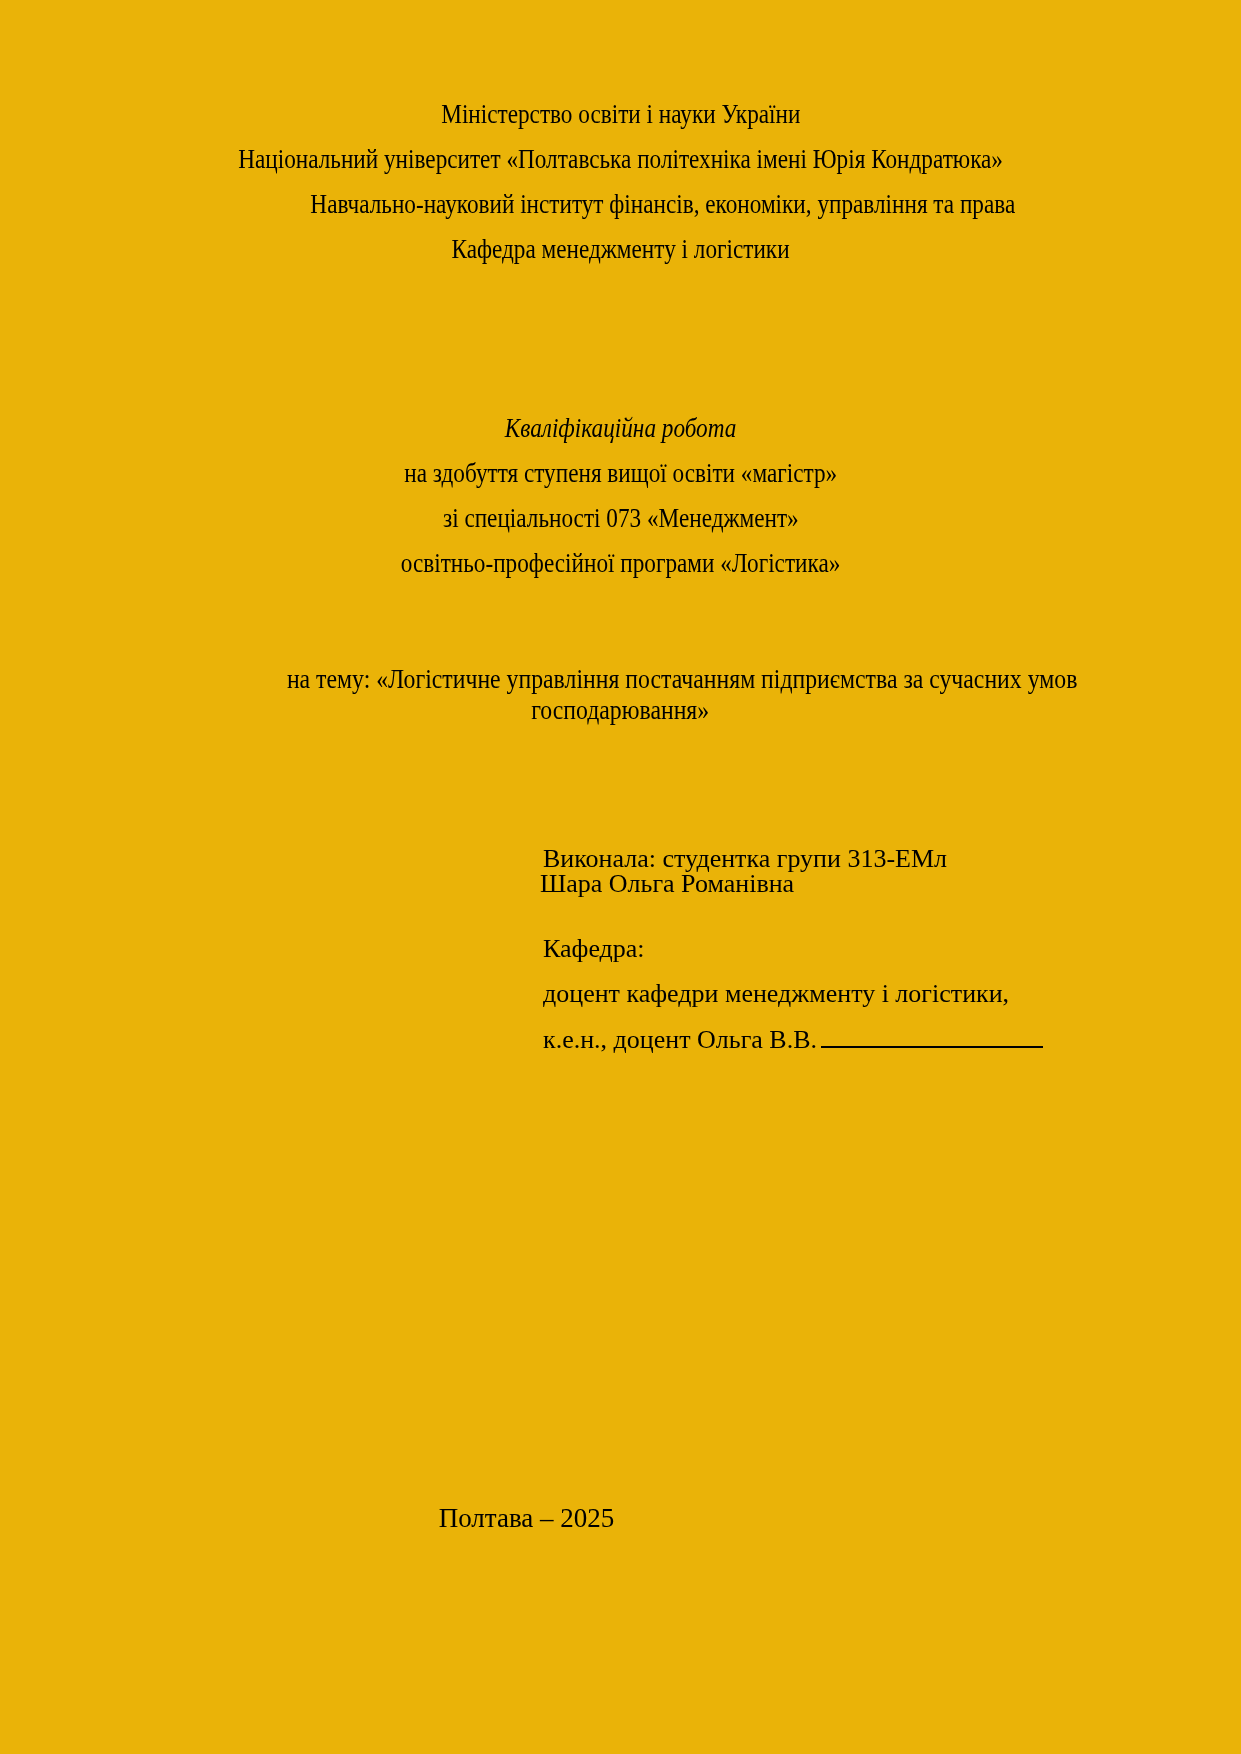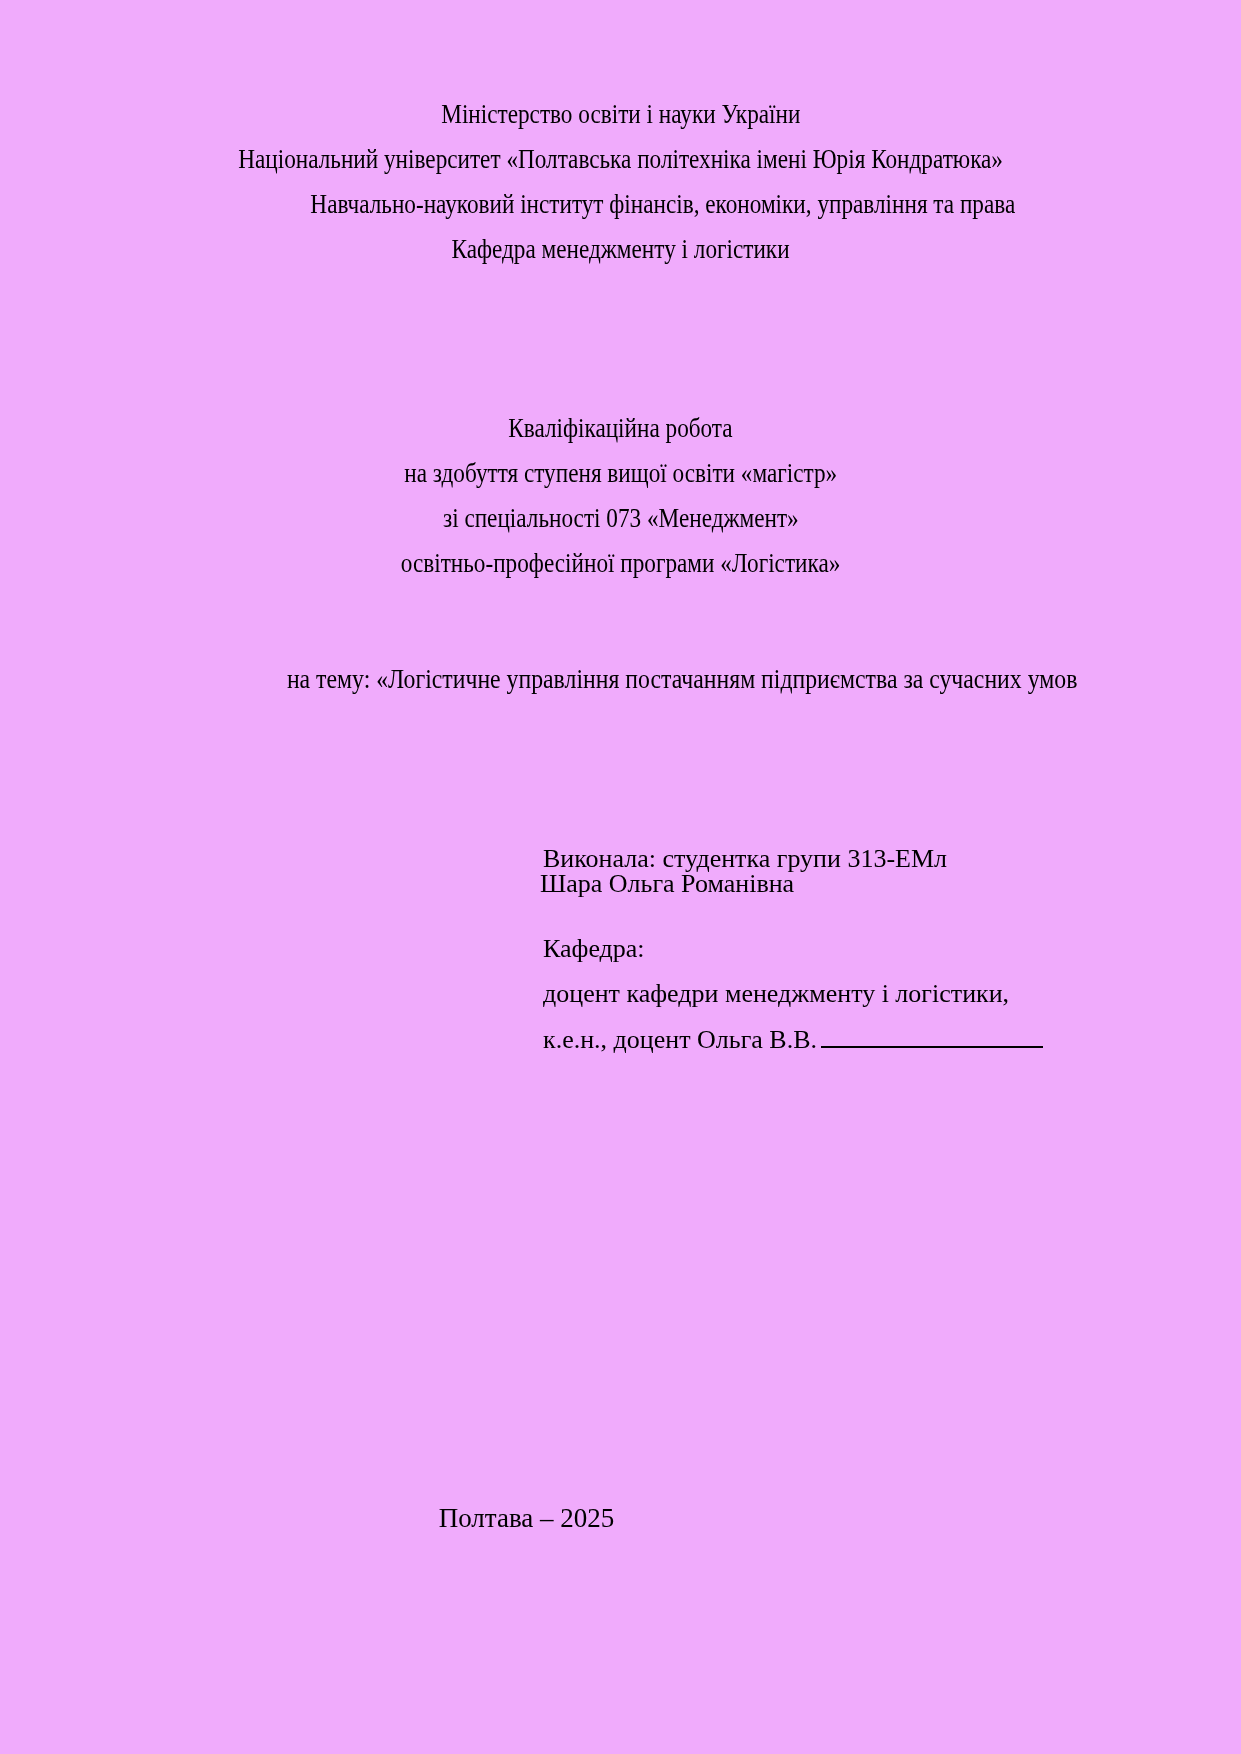--- a/index.html
+++ b/index.html
@@ -1,18 +1,18 @@
 <!DOCTYPE html>
 <html><head>
 <meta charset="utf-8">
 <style>
   html, body { margin: 0; padding: 0; background: #ffffff; }
   body { width: 1241px; height: 1754px; position: relative; overflow: hidden;
          font-family: "Liberation Serif", "DejaVu Serif", serif; color: #000; }
-  .page { position: absolute; left: 0; top: 0; width: 1241px; height: 1754px; background: #f0abfc; }
+  .page { position: absolute; left: 0; top: 0; width: 1241px; height: 1754px; background: #eab308; }
   .center-line { position: absolute; left: 0; width: 1241px; text-align: center;
                  font-size: 27px; line-height: 32px; white-space: nowrap; }
   .condensed { display: inline-block; transform: scaleX(0.86); transform-origin: center; }
   .topic { position: absolute; left: 110px; width: 1021px; text-align: right;
            font-size: 27px; line-height: 30px; top: 664px; }
   .topic .condensed { transform: scaleX(0.88); display: inline-block; white-space: nowrap; }
   .topic-l2 { position: absolute; left: 0; width: 1241px; text-align: center; top: 695px;
               font-size: 27px; line-height: 30px; }
   .sig { position: absolute; left: 543px; font-size: 26px; line-height: 30px; white-space: nowrap; }
   .sig-line { display: inline-block; width: 222px; border-bottom: 2px solid #000; height: 22px; vertical-align: baseline; margin-left: 4px; }
@@ -30,36 +30,39 @@
   <div class="center-line" style="top:143px;">
     <span class="condensed">Національний університет «Полтавська політехніка імені Юрія Кондратюка»</span>
   </div>
   <div class="center-line" style="top:188px;padding-left:42px;">
     <span class="condensed">Навчально-науковий інститут фінансів, економіки, управління та права</span>
   </div>
   <div class="center-line" style="top:233px;">
     <span class="condensed">Кафедра менеджменту і логістики</span>
   </div>
 
-  <div class="center-line" style="top:412px;">
+  <div class="center-line" style="top:412px;font-style:italic;">
     <span class="condensed">Кваліфікаційна робота</span>
   </div>
   <div class="center-line" style="top:457px;">
     <span class="condensed">на здобуття ступеня вищої освіти «магістр»</span>
   </div>
   <div class="center-line" style="top:502px;">
     <span class="condensed">зі спеціальності 073 «Менеджмент»</span>
   </div>
   <div class="center-line" style="top:547px;">
     <span class="condensed">освітньо-професійної програми «Логістика»</span>
   </div>
 
   <div class="topic">
     <span class="condensed">на тему: «Логістичне управління постачанням підприємства за сучасних умов</span>
   </div>
+  <div class="topic-l2">
+    <span class="condensed" style="transform:scaleX(0.88);display:inline-block;">господарювання»</span>
+  </div>
 
   <div class="sig" style="top:844px;">Виконала: студентка групи 313-ЕМл</div>
   <div class="sig" style="top:869px; left:540px;">Шара Ольга Романівна</div>
   <div class="sig" style="top:934px;">Кафедра:</div>
   <div class="sig" style="top:979px;">доцент кафедри менеджменту і логістики,</div>
   <div class="sig" style="top:1024px;">
     <span>к.е.н., доцент Ольга В.В.</span><span class="sig-line"></span>
   </div>
 
   <div class="footer">Полтава – 2025</div>

